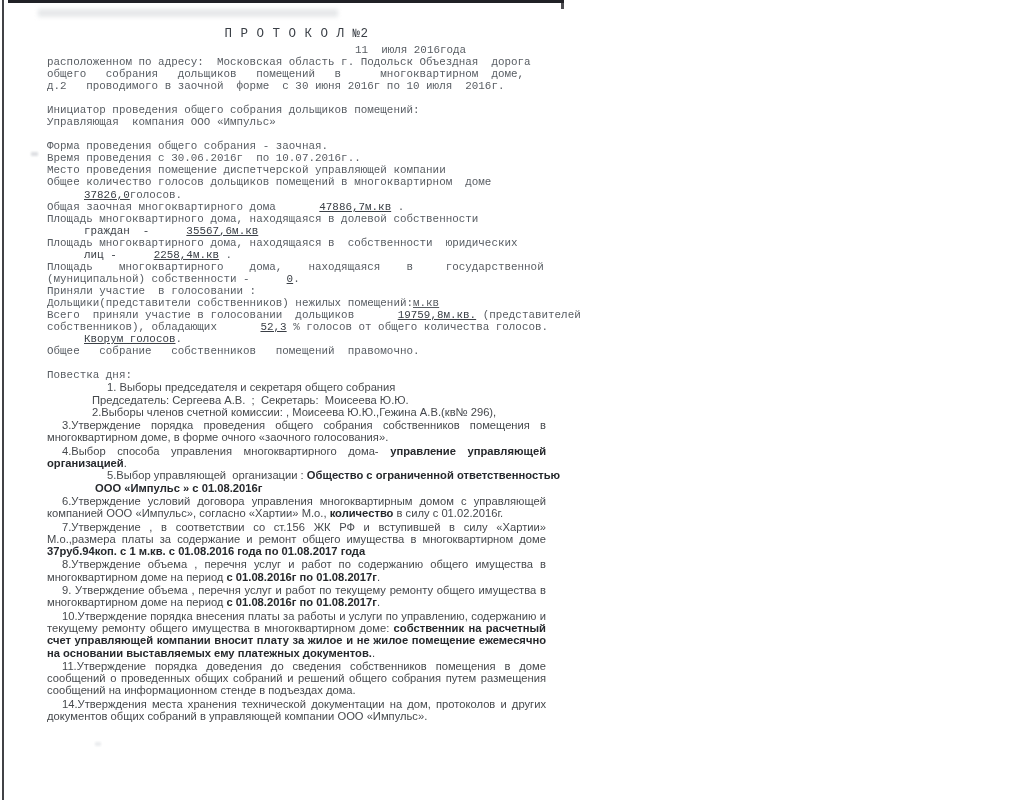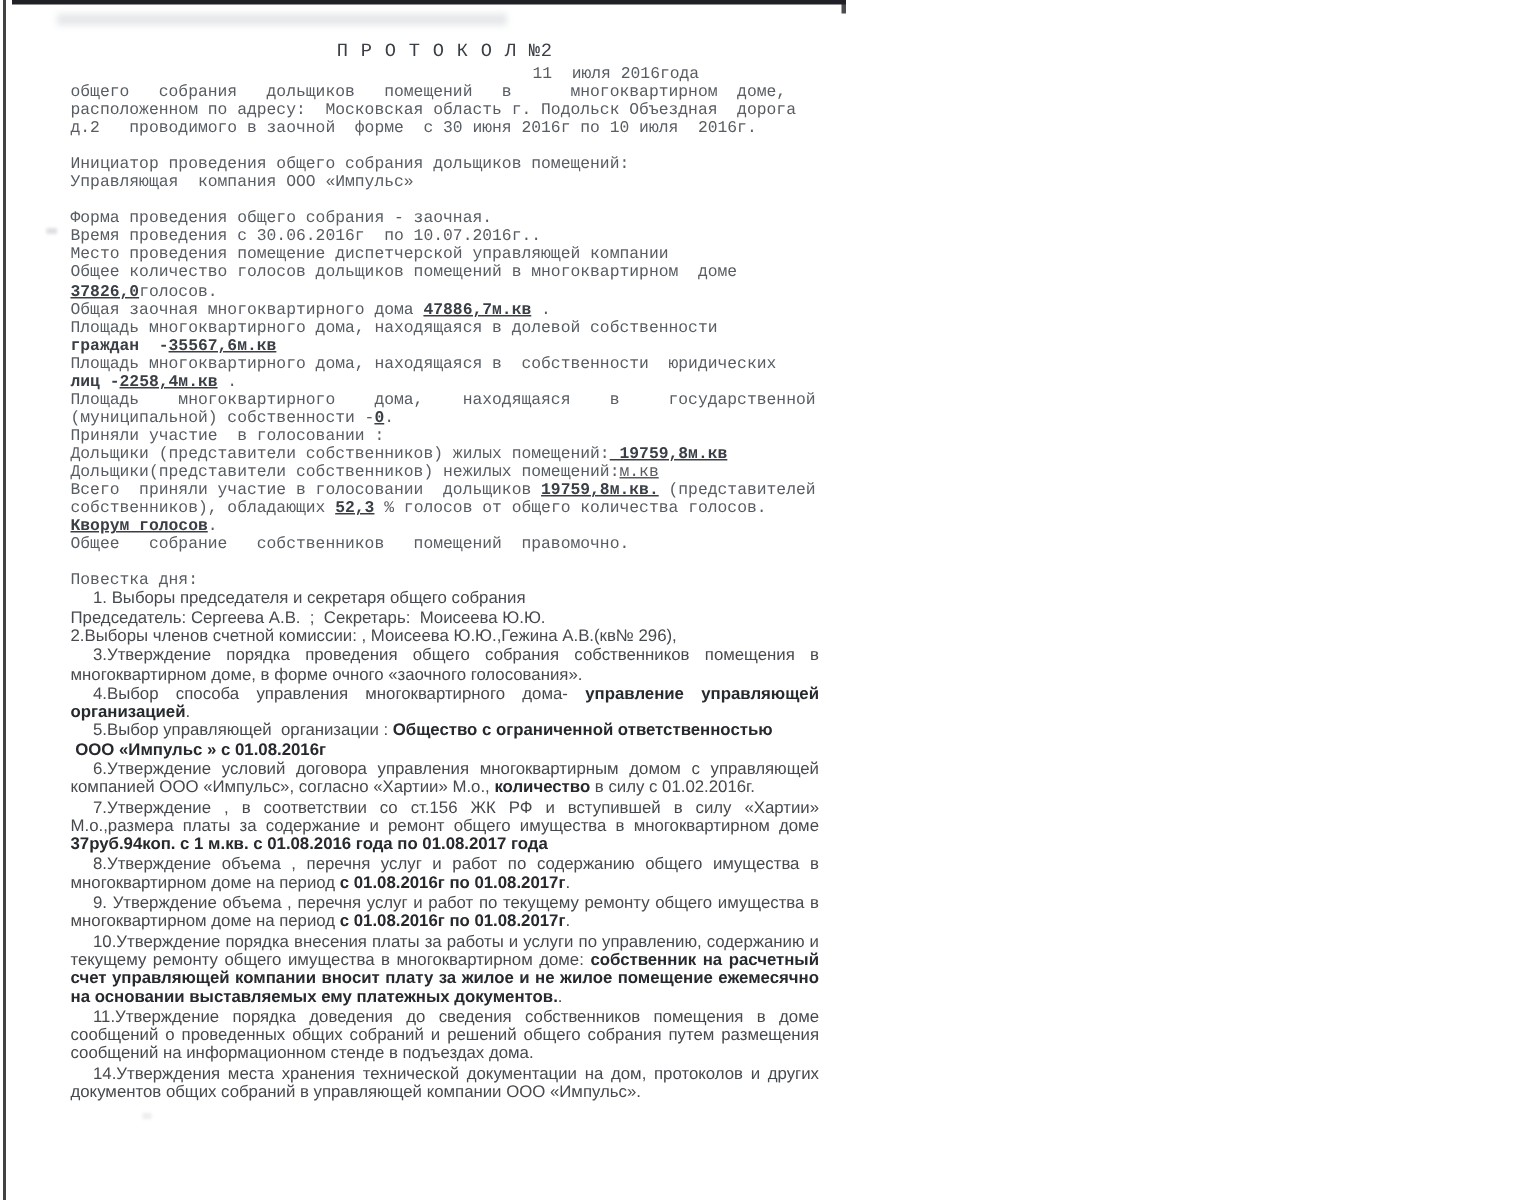--- a/index.html
+++ b/index.html
@@ -21,65 +21,64 @@
   .smudge{position:absolute;left:38px;top:9px;width:300px;height:8px;background:#d6d9dc;filter:blur(2px);opacity:.6;}
   .speck1{position:absolute;left:31px;top:152px;width:7px;height:4px;background:#cfd2d6;filter:blur(1px);opacity:.7;}
   .speck2{position:absolute;left:95px;top:742px;width:6px;height:4px;background:#e3e5e8;filter:blur(1px);opacity:.7;}
   
   .content{position:absolute;left:47px;top:26px;width:499px;}
   .title{height:18px;line-height:16px;text-align:center;font-size:12.5px;font-weight:normal;
          color:var(--mono-bold);white-space:pre;letter-spacing:.5px;}
   .date{height:12px;line-height:12px;font-size:10.9px;color:var(--mono-text);white-space:pre;padding-left:308px;}
   
   .mline{height:12.05px;line-height:12.05px;font-size:10.9px;color:var(--mono-text);white-space:pre;}
-  .mline .b{font-weight:bold;color:var(--mono-bold);}
+  .mline .b{font-weight:normal;color:var(--mono-bold);margin-left:37px;}
   
   #agenda-block{font-family:"Liberation Sans","DejaVu Sans",sans-serif;font-size:11.2px;color:var(--sans-text);}
-  .aline{min-height:12.3px;line-height:12.3px;white-space:pre;}
+  .aline{min-height:12.3px;line-height:12.3px;white-space:pre;margin-left:45px;}
   .apara{line-height:12.3px;text-align:justify;text-indent:15px;margin-top:1px;}
   .aline.ind{padding-left:15px;}
   #agenda-block .b{font-weight:bold;color:var(--sans-bold);}
   .u{text-decoration:underline;text-underline-offset:1px;}
 </style>
 </head>
 <body>
 
 <div class="canvas">
   <div class="edge-left"></div>
   <div class="edge-top"></div>
   <div class="edge-top-nub"></div>
   <div class="smudge"></div>
   <div class="speck1"></div>
   <div class="speck2"></div>
 
   <div class="content">
     <div class="title">П Р О Т О К О Л №2</div>
     <div class="date">11  июля 2016года</div>
     <div id="mono-block">
+        <div class="mline"><span class="">расположенном по адресу:  Московская область г. Подольск Объездная  дорога</span></div>
         <div class="mline"><span class="">общего   собрания   дольщиков   помещений   в      многоквартирном  доме,</span></div>
-        <div class="mline"><span class="">расположенном по адресу:  Московская область г. Подольск Объездная  дорога</span></div>
         <div class="mline"><span class="">д.2   проводимого в заочной  форме  с 30 июня 2016г по 10 июля  2016г.</span></div>
         <div class="mline"></div>
         <div class="mline"><span class="">Инициатор проведения общего собрания дольщиков помещений:</span></div>
         <div class="mline"><span class="">Управляющая  компания ООО «Импульс»</span></div>
         <div class="mline"></div>
         <div class="mline"><span class="">Форма проведения общего собрания - заочная.</span></div>
         <div class="mline"><span class="">Время проведения с 30.06.2016г  по 10.07.2016г..</span></div>
         <div class="mline"><span class="">Место проведения помещение диспетчерской управляющей компании</span></div>
         <div class="mline"><span class="">Общее количество голосов дольщиков помещений в многоквартирном  доме</span></div>
         <div class="mline"><span class="b u">37826,0</span><span class="">голосов.</span></div>
         <div class="mline"><span class="">Общая заочная многоквартирного дома </span><span class="b u">47886,7м.кв</span><span class=""> .</span></div>
         <div class="mline"><span class="">Площадь многоквартирного дома, находящаяся в долевой собственности</span></div>
         <div class="mline"><span class="b ">граждан  -</span><span class="b u">35567,6м.кв</span></div>
         <div class="mline"><span class="">Площадь многоквартирного дома, находящаяся в  собственности  юридических</span></div>
         <div class="mline"><span class="b ">лиц -</span><span class="b u">2258,4м.кв</span><span class=""> .</span></div>
         <div class="mline"><span class="">Площадь    многоквартирного    дома,    находящаяся    в     государственной</span></div>
         <div class="mline"><span class="">(муниципальной) собственности -</span><span class="b u">0</span><span class="">.</span></div>
         <div class="mline"><span class="">Приняли участие  в голосовании :</span></div>
-        <div class="mline"><span class="">Дольщики (представители собственников) жилых помещений:</span><span class="b u"> 19759,8м.кв</span></div>
         <div class="mline"><span class="">Дольщики(представители собственников) нежилых помещений:</span><span class="u">м.кв</span></div>
         <div class="mline"><span class="">Всего  приняли участие в голосовании  дольщиков </span><span class="b u">19759,8м.кв.</span><span class=""> (представителей</span></div>
         <div class="mline"><span class="">собственников), обладающих </span><span class="b u">52,3</span><span class=""> % голосов от общего количества голосов.</span></div>
         <div class="mline"><span class="b u">Кворум голосов</span><span class="">.</span></div>
         <div class="mline"><span class="">Общее   собрание   собственников   помещений  правомочно.</span></div>
         <div class="mline"></div>
         <div class="mline"><span class="">Повестка дня:</span></div>
       </div>
     <div id="agenda-block">
         <div class="aline ind"><span class="">1. Выборы председателя и секретаря общего собрания</span></div>

